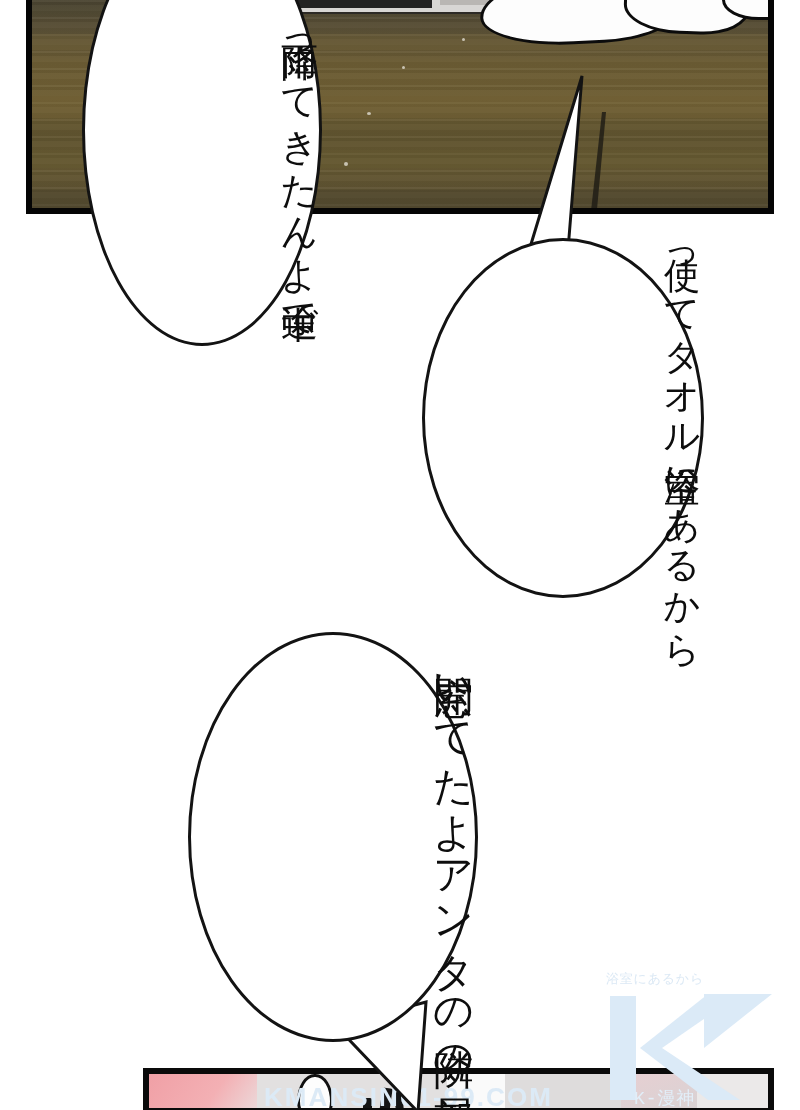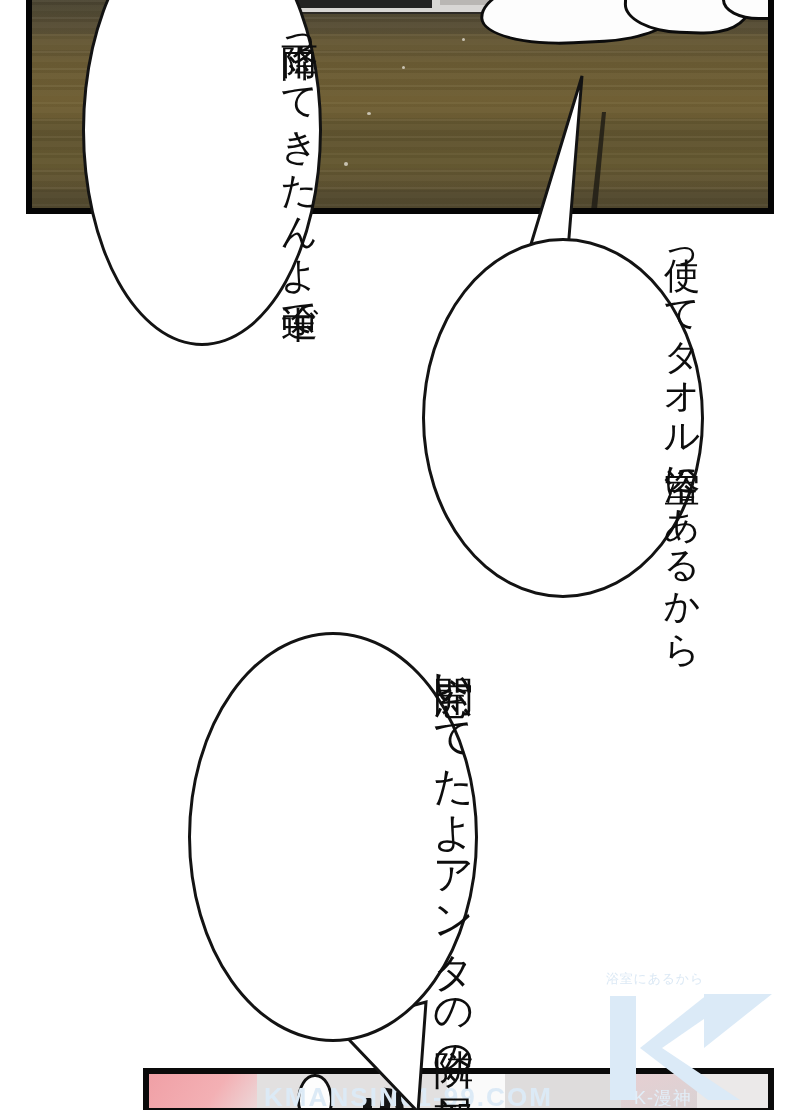--- a/index.html
+++ b/index.html
@@ -302,21 +302,21 @@
     font-family: "DejaVu Sans", "Liberation Sans", sans-serif;
     white-space: nowrap;
   }
   #wm-sub {
     position: absolute;
     left: 36px;
     top: 118px;
     font-size: 18px;
     color: #e2eef8;
     letter-spacing: 0.05em;
-    font-family: Liberation Sans, sans-serif;
+    font-family: Liberation Mono, monospace;
     white-space: nowrap;
   }
   #wm-url {
     position: absolute;
     left: -166px;
     top: 1082px;
     font-size: 26px;
     font-weight: 700;
     letter-spacing: 0.08em;
     color: #dceaf6;

